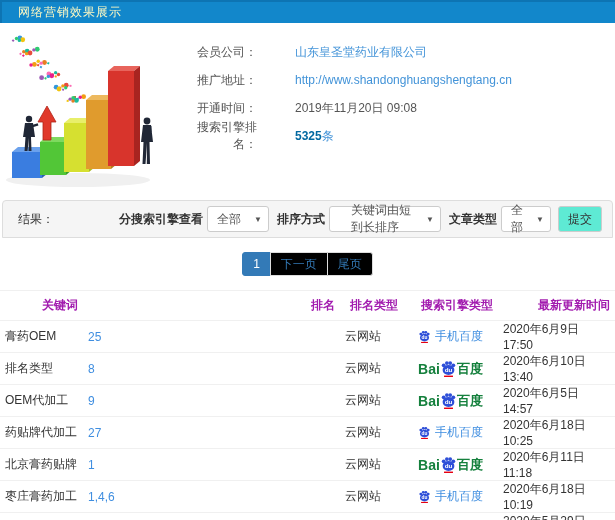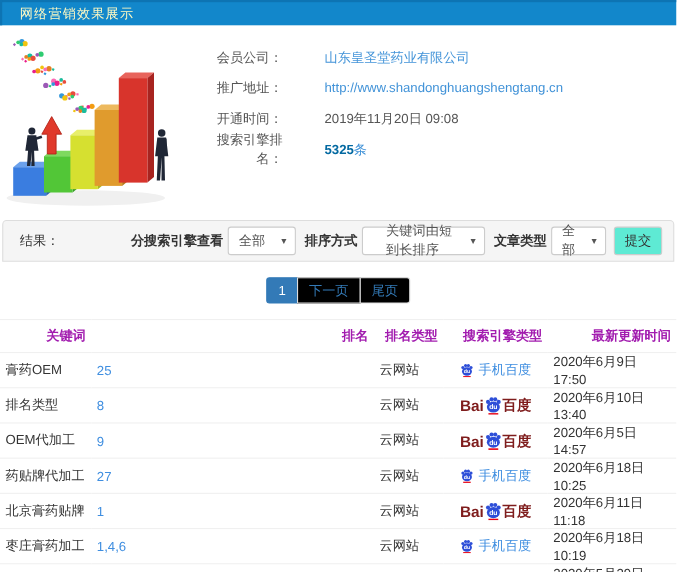--- a/index.html
+++ b/index.html
@@ -48,21 +48,21 @@
   
   table { width:100%; border-collapse:collapse; margin-top:14px; }
   thead th { text-align:right; font-weight:bold; color:#a21caf; padding:6px 5px; font-size:12px;
              border-top:1px solid #f0f0f0; border-bottom:1px solid #f0f0f0; }
   th.c1 { width:83px; } th.c2 { width:257px; } th.c3 { width:63px;font-family:Liberation Mono, monospace; } th.c4 { width:95px; }
   tbody td { padding:0 5px; height:27px; border-bottom:1px solid #f0f0f0; color:#333; }
   td.rank a { color:#3f8ee0; text-decoration:none; cursor:pointer; }
   td.engine-cell { text-align:center; }
   .engine { display:inline-flex; align-items:center; justify-content:center; }
   .engine-mobile .m-label { color:#3f8ee0; margin-left:4px; }
-  .baidu-red { color:#7f1d1d; font-weight:bold; }
+  .baidu-red { color:#15803d; font-weight:bold; }
   .bai-left { font-size:14px; letter-spacing:0; }
   .bai-right { font-size:13px; }
   .paw { display:inline-block; vertical-align:middle; }
 </style>
 </head>
 <body>
 
 <div class="topbar">
   <span class="title">网络营销效果展示</span>
 </div>

